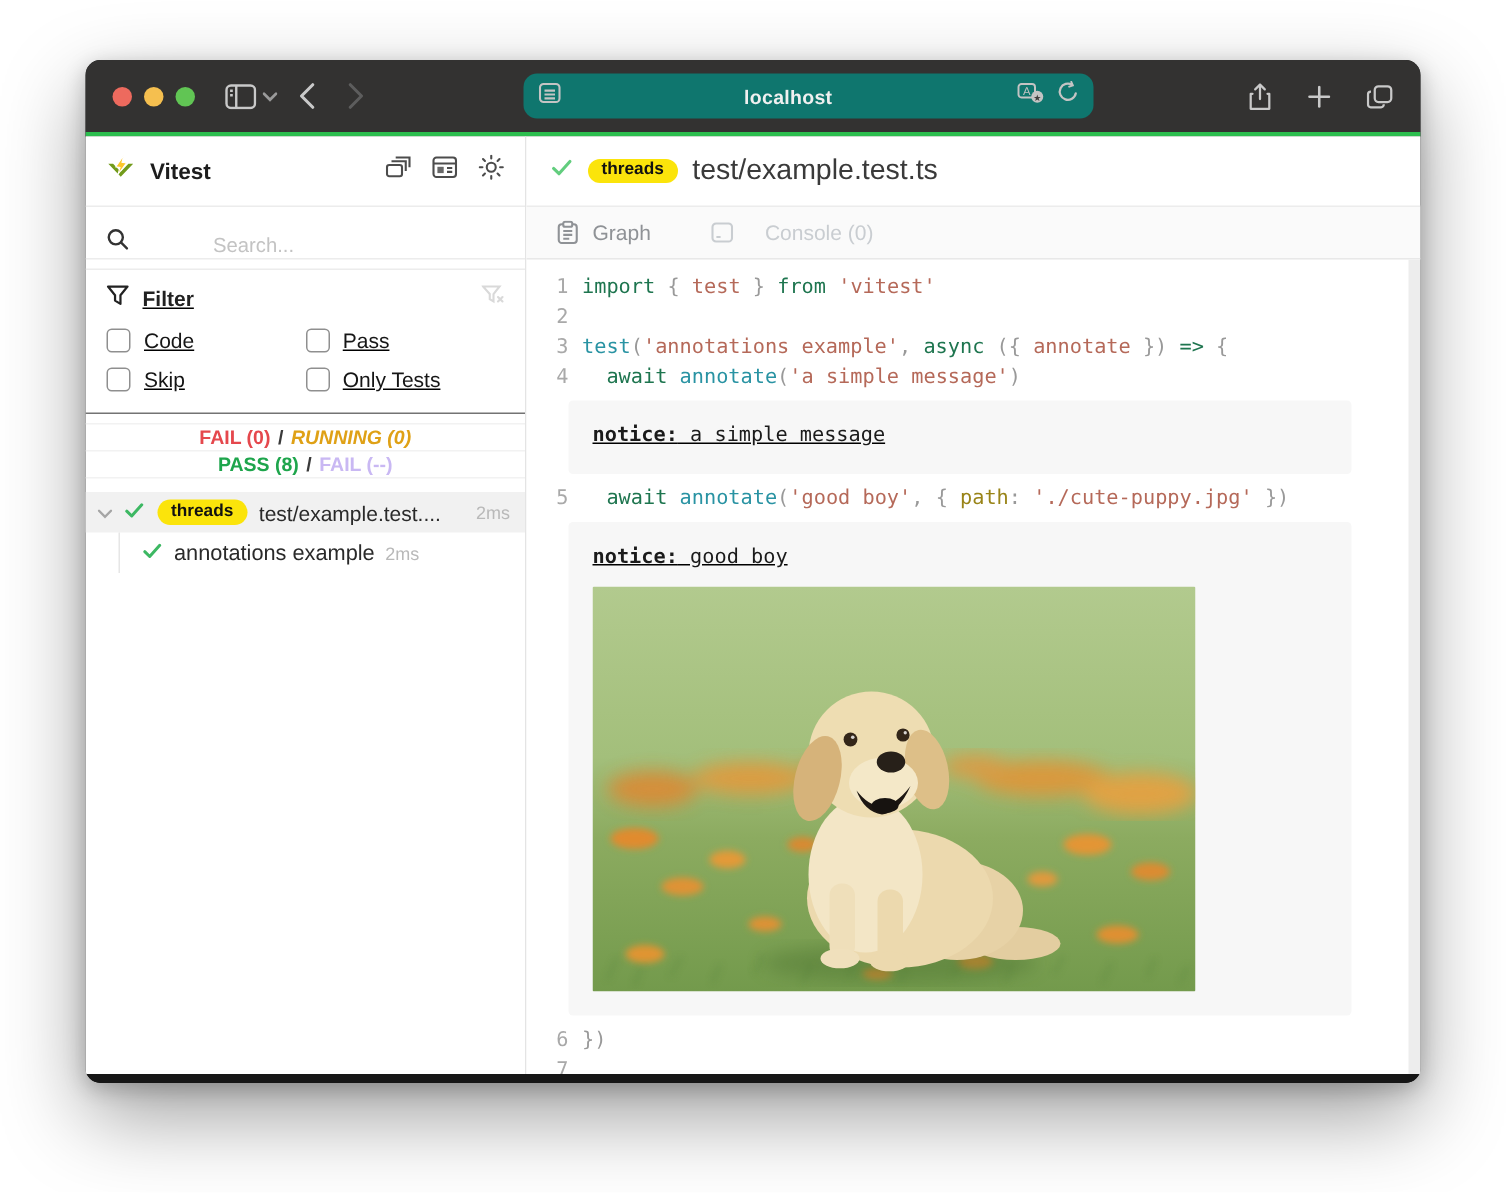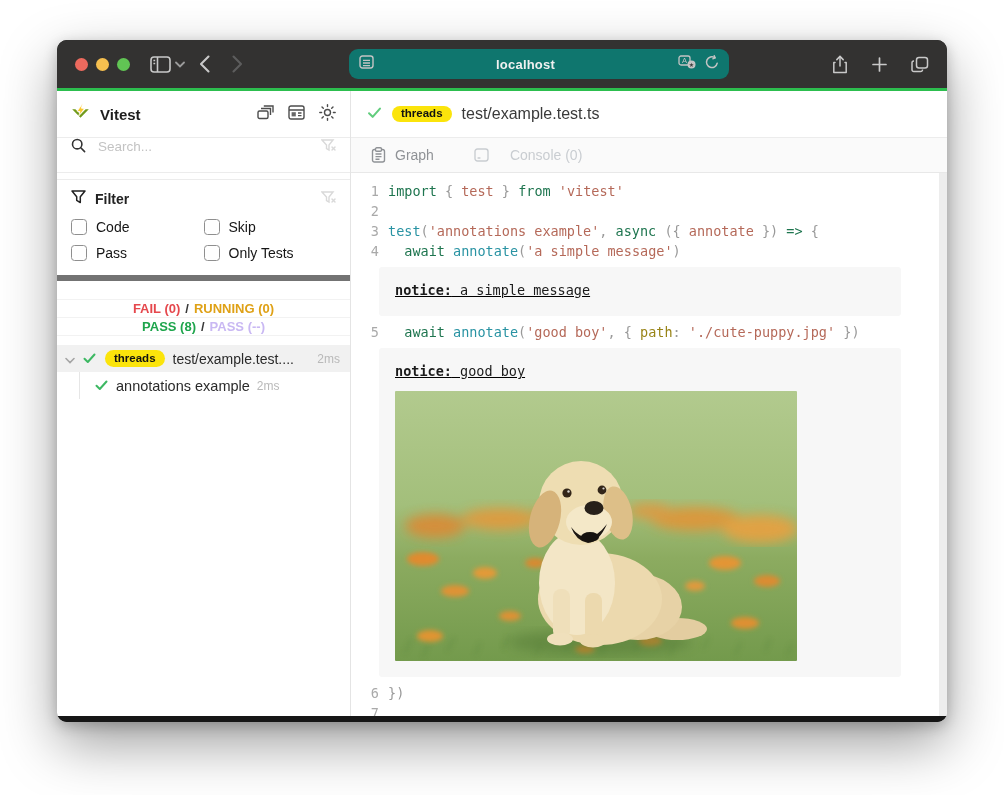--- a/index.html
+++ b/index.html
@@ -29,49 +29,49 @@
   
   .progress-line{height:3px;flex:0 0 3px;}
   
   .app{flex:1;display:flex;background:#ffffff;min-height:0;}
   .bottom-edge{height:6px;flex:0 0 6px;background:#161616;}
   
   .sidebar{width:293px;flex:0 0 293px;border-right:1px solid #e4e4e4;display:flex;flex-direction:column;background:#fff;}
   .sb-header{height:46px;flex:0 0 46px;display:flex;align-items:center;padding:0 14px;border-bottom:1px solid #ececec;}
   .sb-title{font-size:15px;font-weight:700;color:#1d1d1d;margin-left:10px;}
   .sb-header-icons{margin-left:auto;display:flex;gap:14px;color:#4c4c4c;align-items:center;}
-  .search-row{height:34px;flex:0 0 34px;display:flex;align-items:flex-start;padding:0 14px;border-bottom:1px solid #ececec;color:#2c2c2c;}
+  .search-row{height:34px;flex:0 0 34px;display:flex;align-items:flex-end;padding:0 14px;border-bottom:1px solid #ececec;color:#2c2c2c;gap:44px;}
   .search-input{border:none;outline:none;flex:1;margin-left:10px;font-size:13.5px;color:#333;background:transparent;font-family:"Liberation Sans",sans-serif;}
   .search-input::placeholder{color:#c3c3c3;}
   .clear-filter{color:#d9d9d9;}
-  .filter-panel{margin-top:6px;border-top:1px solid #ececec;border-bottom:6px solid #737373;padding:8px 14px 9px;}
+  .filter-panel{margin-top:6px;border-top:1px solid #ececec;border-bottom:1px solid #737373;padding:8px 14px 9px;text-decoration:underline;}
   .filter-head{display:flex;align-items:center;height:22px;color:#222;}
   .filter-title{font-size:14px;font-weight:700;margin-left:9px;}
   .filter-grid{display:grid;grid-template-columns:1fr 1fr;margin-top:4px;}
   .chk-item{display:flex;align-items:center;height:26px;cursor:pointer;}
   .chk-box{width:14px;height:14px;border:1.6px solid #8f8f8f;border-radius:3.5px;background:#fff;}
   .chk-label{font-size:14px;color:#161616;margin-left:9px;}
-  .summary{margin-top:18px;font-size:13px;font-weight:700;border-top:1px solid #f2f2f2;}
+  .summary{margin-top:6px;font-size:13px;font-weight:700;border-top:1px solid #f2f2f2;}
   .summary-row{height:17px;display:flex;align-items:center;justify-content:center;gap:5px;border-bottom:1px solid #f2f2f2;}
   .tree{margin-top:9px;position:relative;}
   .tree-row{height:27px;display:flex;align-items:center;padding:0 10px 0 8px;cursor:pointer;}
   .tree-row.selected{background:#f1f1f1;}
   .tree-row .dur{color:#b9b9b9;font-size:12px;}
   .tree-row .dur.right{margin-left:auto;}
   .badge{background:#fbe40b;color:#111;font-size:11.5px;font-weight:600;border-radius:999px;
          padding:2.5px 9px;line-height:1;white-space:nowrap;}
   .tree-label{font-size:14px;color:#2a2a2a;margin:0 7px 0 8px;white-space:nowrap;overflow:hidden;}
   .tree-chevron{color:#a5a5a5;margin-right:8px;}
   .check{color:#3db863;}
   .tree-row.child{padding-left:38px;position:relative;}
   .tree-guide{position:absolute;left:22px;top:0;bottom:0;width:1px;background:#e6e6e6;}
   
   .main{flex:1;display:flex;flex-direction:column;min-width:0;background:#fff;}
   .main-header{height:46px;flex:0 0 46px;display:flex;align-items:center;padding:0 16px;border-bottom:1px solid #ececec;gap:10px;}
-  .file-path{font-size:16px;color:#3a3a3a;}
+  .file-path{font-size:19px;color:#3a3a3a;}
   .tabs{height:34px;flex:0 0 34px;background:#fafafa;border-bottom:1px solid #e8e8e8;display:flex;align-items:stretch;}
   .tab{display:flex;align-items:center;gap:9px;padding:0 20px;font-size:14px;color:#8f9296;cursor:pointer;}
   .tab svg{display:block;}
   .tab.active{background:#fff;color:#141414;border-left:1px solid #e8e8e8;border-right:1px solid #e8e8e8;
               margin-bottom:-1px;border-bottom:1px solid #fff;font-weight:500;}
   .tab.disabled{color:#c9cdd1;gap:21px;}
   
   .code-area{flex:1;position:relative;overflow:hidden;padding:8px 16px 0 0;
              font-family:"DejaVu Sans Mono","Liberation Mono",monospace;font-size:13.5px;line-height:20px;}
   .code-row{display:flex;white-space:pre;}
@@ -248,43 +248,43 @@
                 </svg>
             </span>
           </div>
           <div class="filter-grid">
               <div class="chk-item">
                 <span class="chk-box"></span>
                 <span class="chk-label">Code</span>
               </div>
               <div class="chk-item">
                 <span class="chk-box"></span>
-                <span class="chk-label">Skip</span>
+                <span class="chk-label">Pass</span>
               </div>
               <div class="chk-item">
                 <span class="chk-box"></span>
-                <span class="chk-label">Pass</span>
+                <span class="chk-label">Skip</span>
               </div>
               <div class="chk-item">
                 <span class="chk-box"></span>
                 <span class="chk-label">Only Tests</span>
               </div>
             </div>
         </div>
 
         <div class="summary">
           <div class="summary-row">
             <span style="color: rgb(229, 72, 77);">FAIL (0)</span>
             <span class="sep" style="color: rgb(58, 58, 58);">/</span>
-            <span class="run" style="color: rgb(223, 161, 22);">RUNNING (0)</span>
+            <span class="run" style="color: rgb(223, 161, 22); font-style: italic;">RUNNING (0)</span>
           </div>
           <div class="summary-row">
             <span class="pass" style="color: rgb(30, 165, 76);">PASS (8)</span>
             <span class="sep" style="color: rgb(58, 58, 58);">/</span>
-            <span class="skip" style="color: rgb(201, 184, 243);">PASS (--)</span>
+            <span class="skip" style="color: rgb(201, 184, 243);">FAIL (--)</span>
           </div>
         </div>
 
         <div class="tree">
           <div class="tree-row selected">
             <span class="tree-chevron">
               <svg width="10" height="7" viewBox="0 0 10 7" fill="none" stroke="currentColor" stroke-width="1.6" stroke-linecap="round">
                   <polyline points="1,1.5 5,5.5 9,1.5"></polyline>
                 </svg>
             </span>

